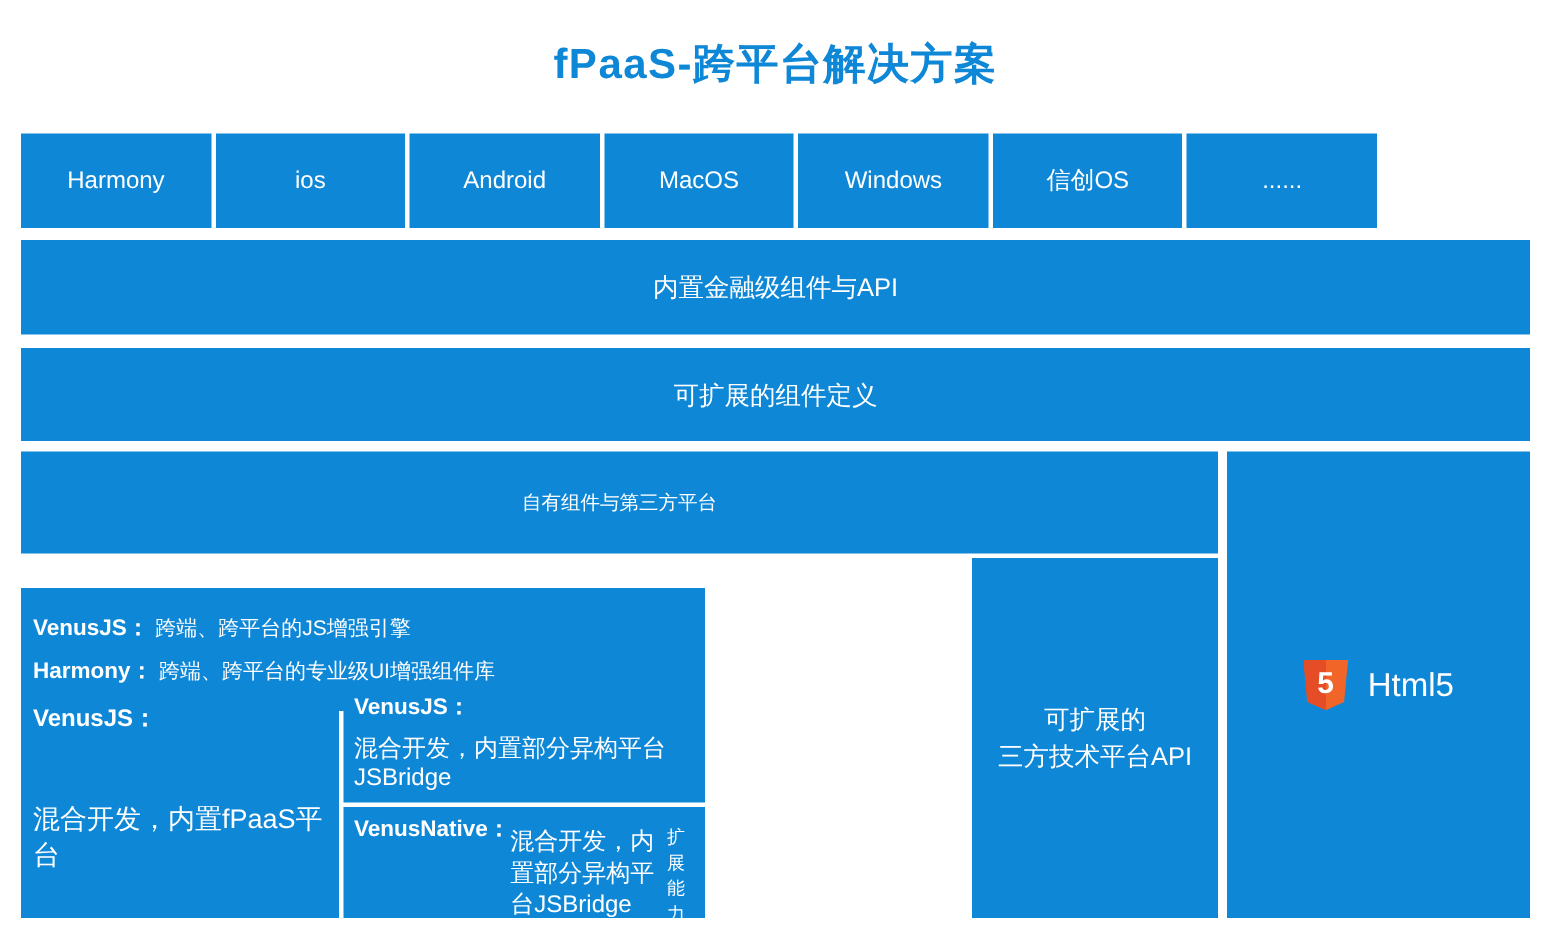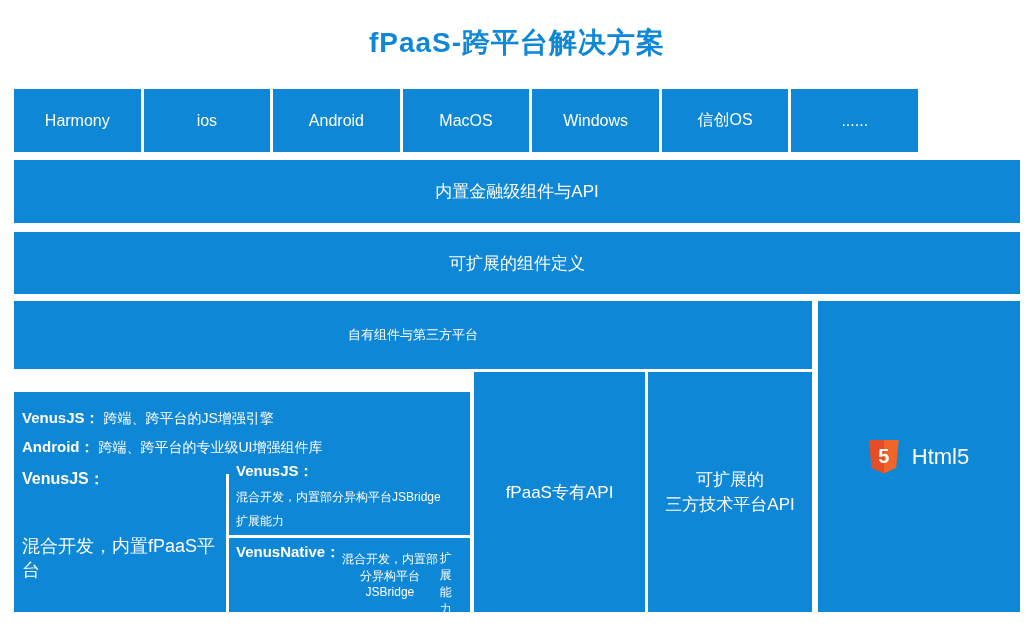--- a/index.html
+++ b/index.html
@@ -81,21 +81,21 @@
     flex-direction: column; align-items: flex-start; justify-content: flex-start;
     padding: 5px 7px; overflow: hidden;
   }
   .box-d {
     position: absolute; left: 229px; top: 538px;
     width: 241px; height: 74px;
     flex-direction: row; align-items: flex-start; justify-content: flex-start;
     padding: 5px 7px; overflow: hidden;
   }
   .box-c .label, .box-d .label { font-weight: bold; font-size: 15px; }
-  .box-c .desc, .box-d .desc { font-size: 12px; margin-top: 8px; text-align: center; }
+  .box-c .desc, .box-d .desc { font-size: 16px; margin-top: 8px; }
   .box-c .desc2, .box-d .desc2 { font-size: 12px; margin-top: 7px; }
   .box-e {
     position: absolute; left: 474px; top: 372px;
     width: 171px; height: 240px; font-size: 17px;
   }
   .box-f {
     position: absolute; left: 648px; top: 372px;
     width: 164px; height: 240px;
     flex-direction: column; gap: 2px; font-size: 17px;
   }
@@ -134,21 +134,21 @@
   <div class="block bar-extensible">可扩展的组件定义</div>
 
   <div class="block bar-own">自有组件与第三方平台</div>
 
   <div class="block box-a">
     <div class="line">
       <span class="bold-label">VenusJS：</span>
       <span>跨端、跨平台的JS增强引擎</span>
     </div>
     <div class="line">
-      <span class="bold-label">Android：</span>
+      <span class="bold-label">Harmony：</span>
       <span>跨端、跨平台的专业级UI增强组件库</span>
     </div>
   </div>
 
   <div class="block box-b">
     <div class="label">VenusJS：</div>
     <div class="line1">混合开发，内置fPaaS平台</div>
   </div>
 
   <div class="block box-c">
@@ -156,21 +156,20 @@
     <div class="desc">混合开发，内置部分异构平台JSBridge</div>
     <div class="desc2">扩展能力</div>
   </div>
 
   <div class="block box-d">
     <div class="label">VenusNative：</div>
     <div class="desc">混合开发，内置部分异构平台JSBridge</div>
     <div class="desc2">扩展能力</div>
   </div>
 
-  <div class="block box-e">fPaaS专有API</div>
 
   <div class="block box-f">
     <div>可扩展的</div>
     <div>三方技术平台API</div>
   </div>
 
   <div class="block box-html5">
     <span class="html5-shield">5</span>
     <span>Html5</span>
   </div>

